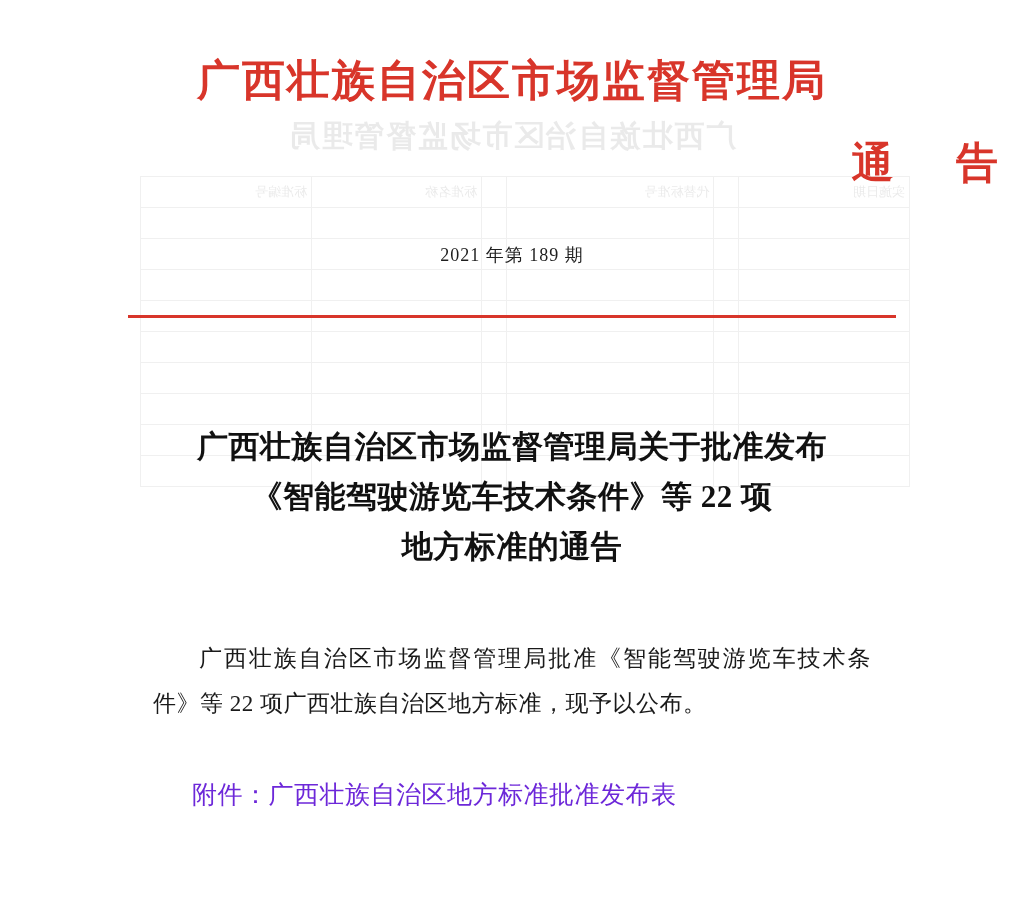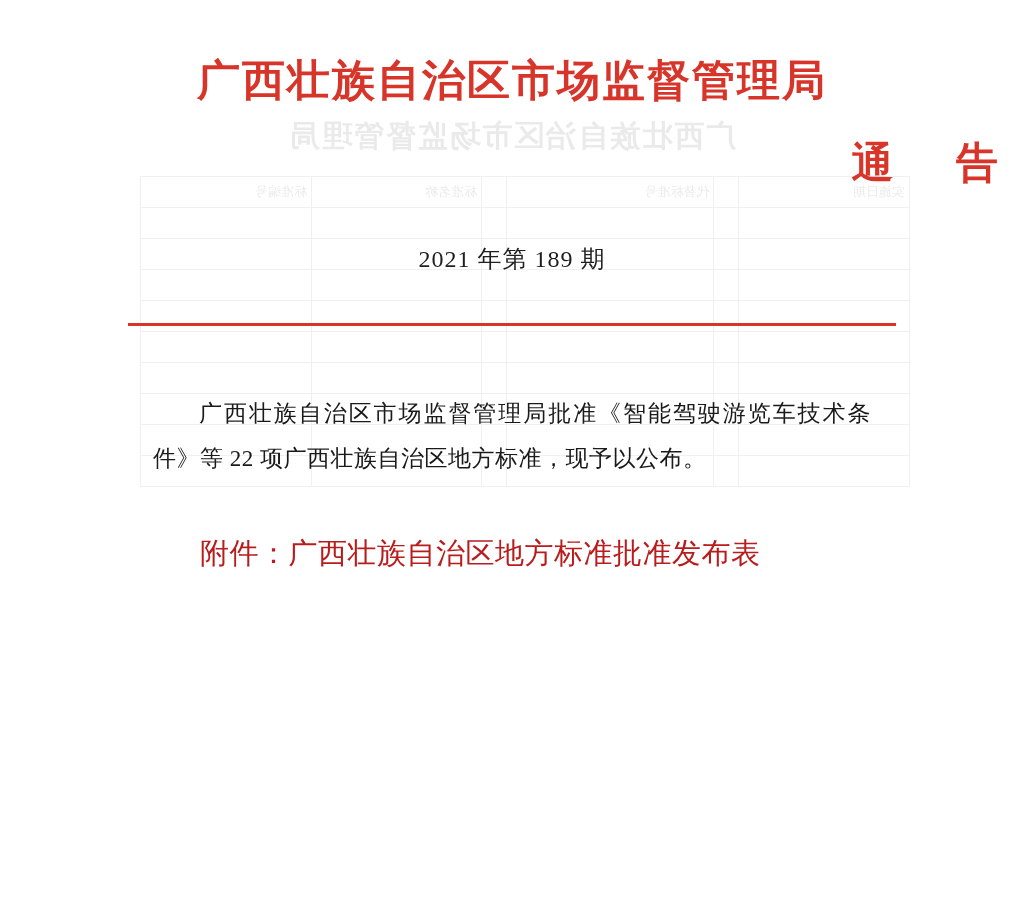--- a/index.html
+++ b/index.html
@@ -79,21 +79,21 @@
     font-size: 42px;
     letter-spacing: 26px;
     text-indent: 26px;
     position: relative;
     z-index: 2;
   }
 
   .issue {
     margin: 52px 0 0 0;
     text-align: center;
-    font-size: 24px;
+    font-size: 18px;
     letter-spacing: 1px;
     color: #1f1f1f;
     position: relative;
     z-index: 2;
   }
 
   .rule {
     margin: 48px auto 0 auto;
     width: 768px;
     height: 3px;
@@ -128,25 +128,25 @@
   }
   .body-text p {
     margin: 11px;
   }
   .indent {
     text-indent: 2em;
   }
   .attachment {
     margin: 44px auto 0 auto;
     width: 740px;
-    font-size: 29px;
+    font-size: 25px;
     line-height: 1.9;
     letter-spacing: 0.5px;
     text-indent: 2em;
-    color: #b91c1c;
+    color: #6d28d9;
     position: relative;
     z-index: 2;
   }
 </style>
 </head>
 <body>
 
 <div class="bleed bleed-title">广西壮族自治区市场监督管理局</div>
 <table class="bleed bleed-table">
   <tbody>
@@ -236,20 +236,25 @@
 <div class="page">
 
   <h1 class="masthead">广西壮族自治区市场监督管理局</h1>
 
   <div class="doc-type">通  告</div>
 
   <div class="issue">2021 年第 189 期</div>
 
   <div class="rule"></div>
 
+  <div class="title">
+    <div>广西壮族自治区市场监督管理局关于批准发布</div>
+    <div>《智能驾驶游览车技术条件》等 22 项</div>
+    <div>地方标准的通告</div>
+  </div>
 
   <div class="body-text">
     <p class="indent">广西壮族自治区市场监督管理局批准《智能驾驶游览车技术条件》等 22 项广西壮族自治区地方标准，现予以公布。</p>
   </div>
 
   <div class="attachment">附件：广西壮族自治区地方标准批准发布表</div>
 
 </div>
 
 </body></html>

